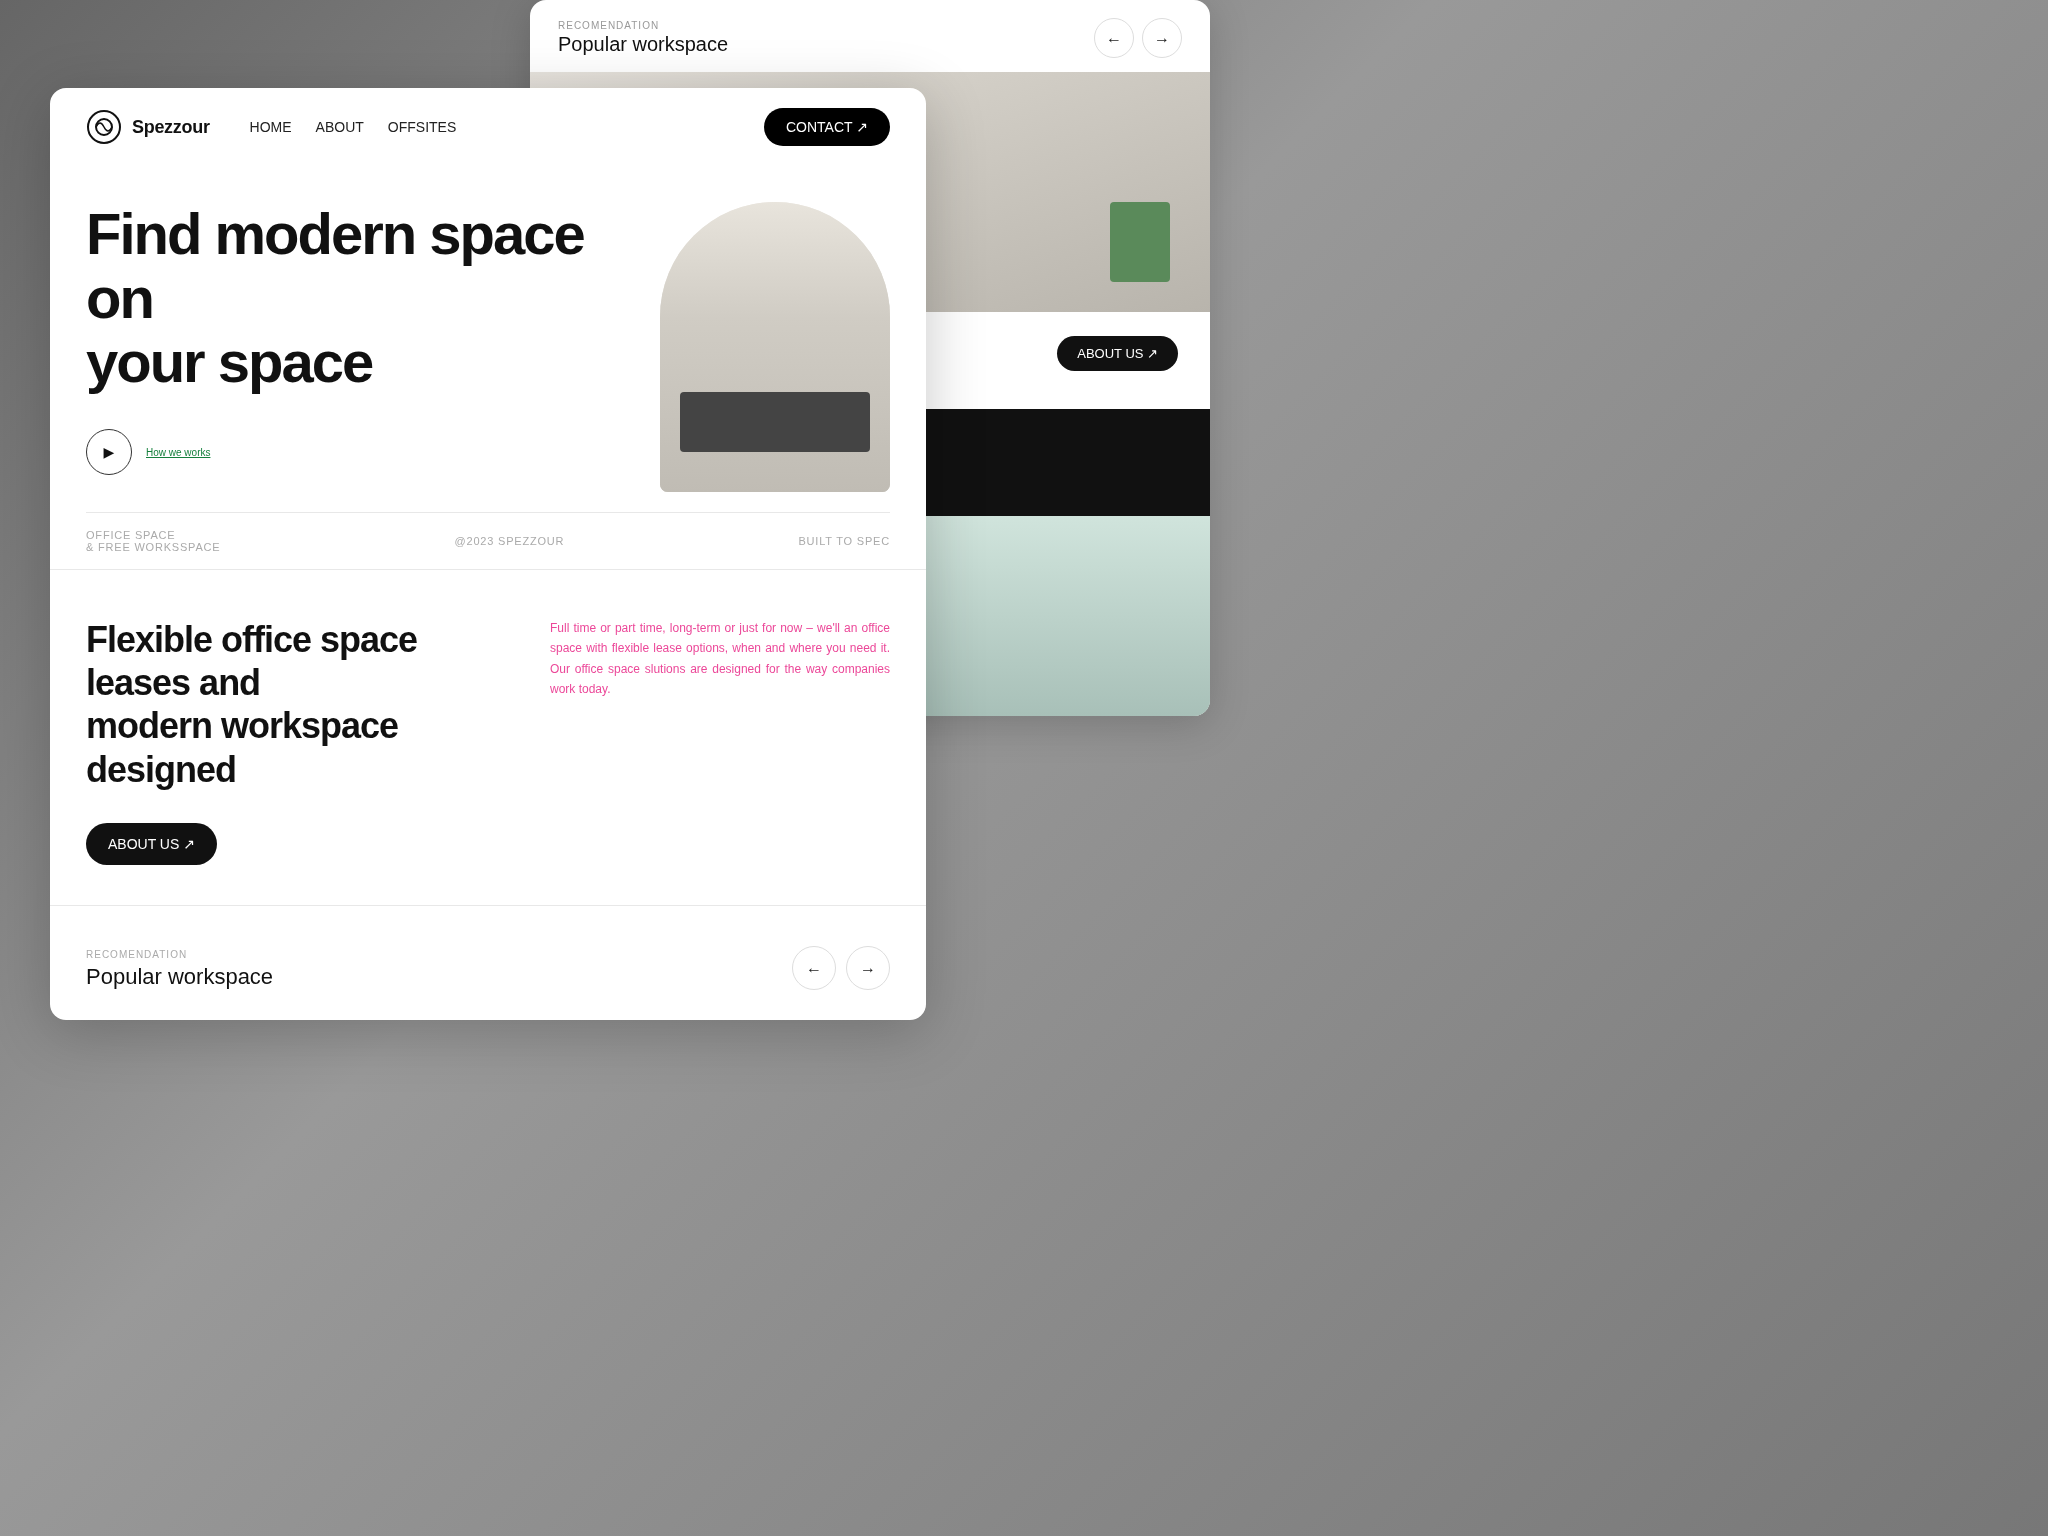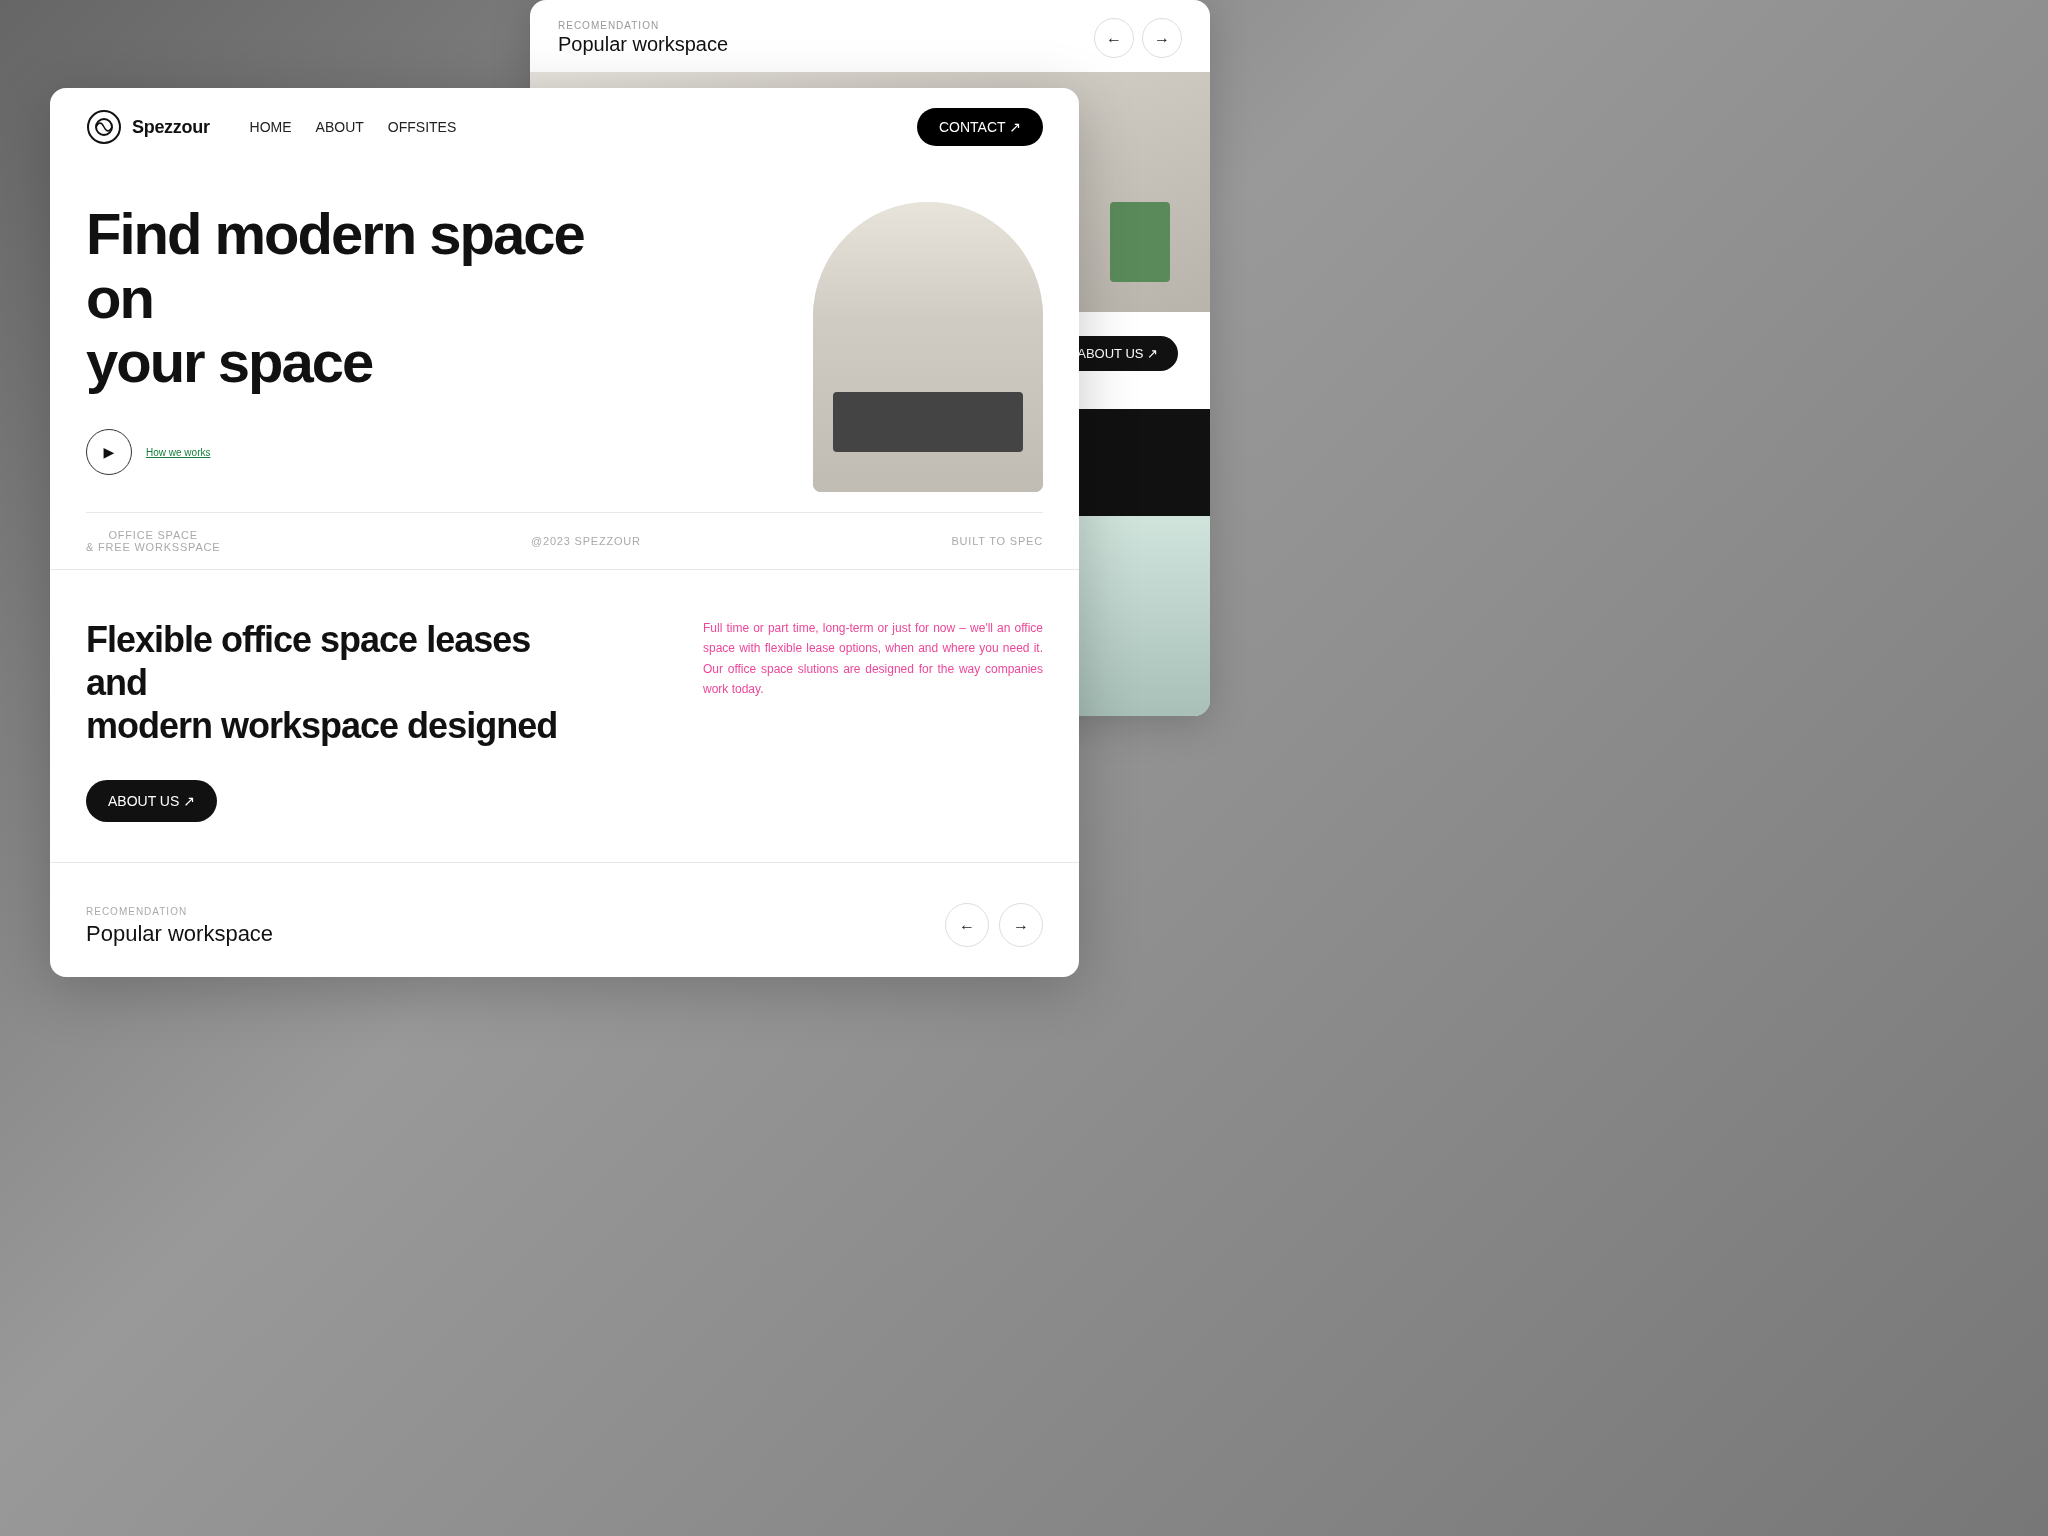--- a/index.html
+++ b/index.html
@@ -182,21 +182,21 @@
       position: absolute;
       top: 0; left: 0; right: 0; bottom: 0;
       background: linear-gradient(180deg, #d0e4dc 0%, #a8c0b8 100%);
     }
 
     
     .card-main {
       position: absolute;
       top: 88px;
       left: 50px;
-      width: 1029px;
+      width: 876px;
       background: #fff;
       border-radius: 16px;
       box-shadow: 0 12px 60px rgba(0,0,0,0.22);
       z-index: 2;
       overflow: hidden;
     }
 
     
     .navbar {
       display: flex;
@@ -334,21 +334,20 @@
     }
 
     
     .hero-footer {
       margin: 0 36px;
       padding: 16px 0;
       border-top: 1px solid #e8e8e8;
       display: flex;
       justify-content: space-between;
       align-items: center;
-      text-align: center;
     }
 
     .footer-item {
       font-size: 11px;
       color: #aaa;
       text-transform: uppercase;
       letter-spacing: 0.8px;
     }
 
     

